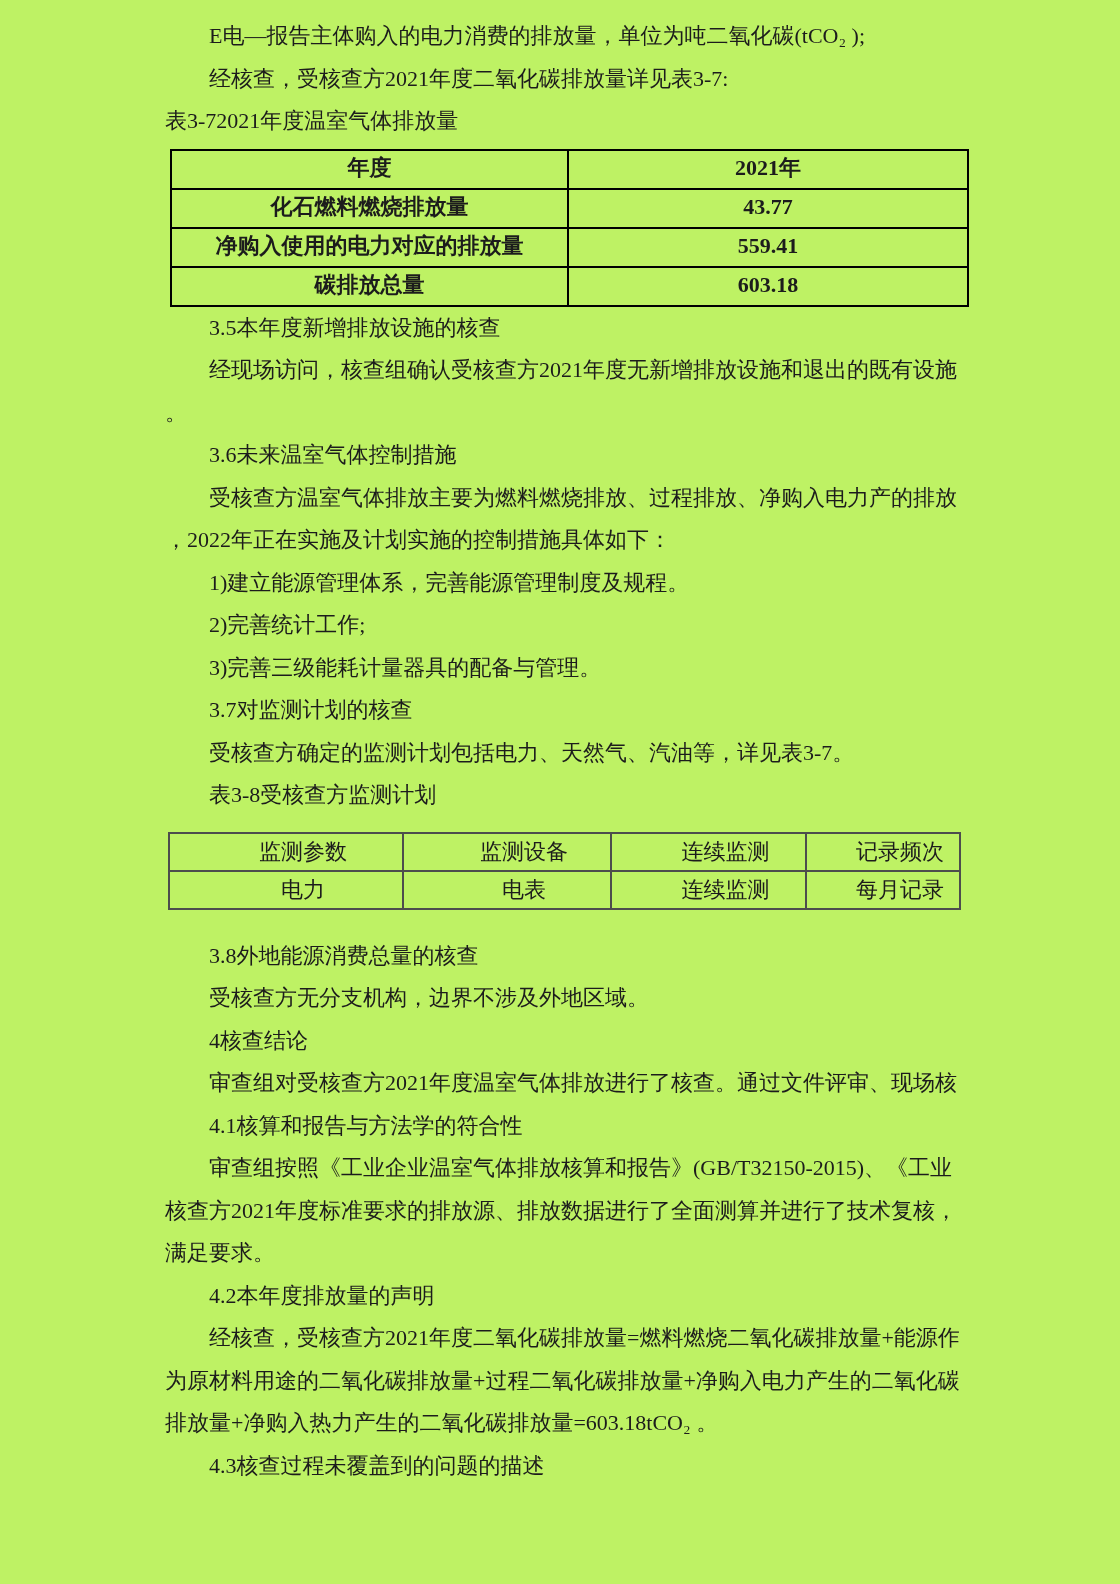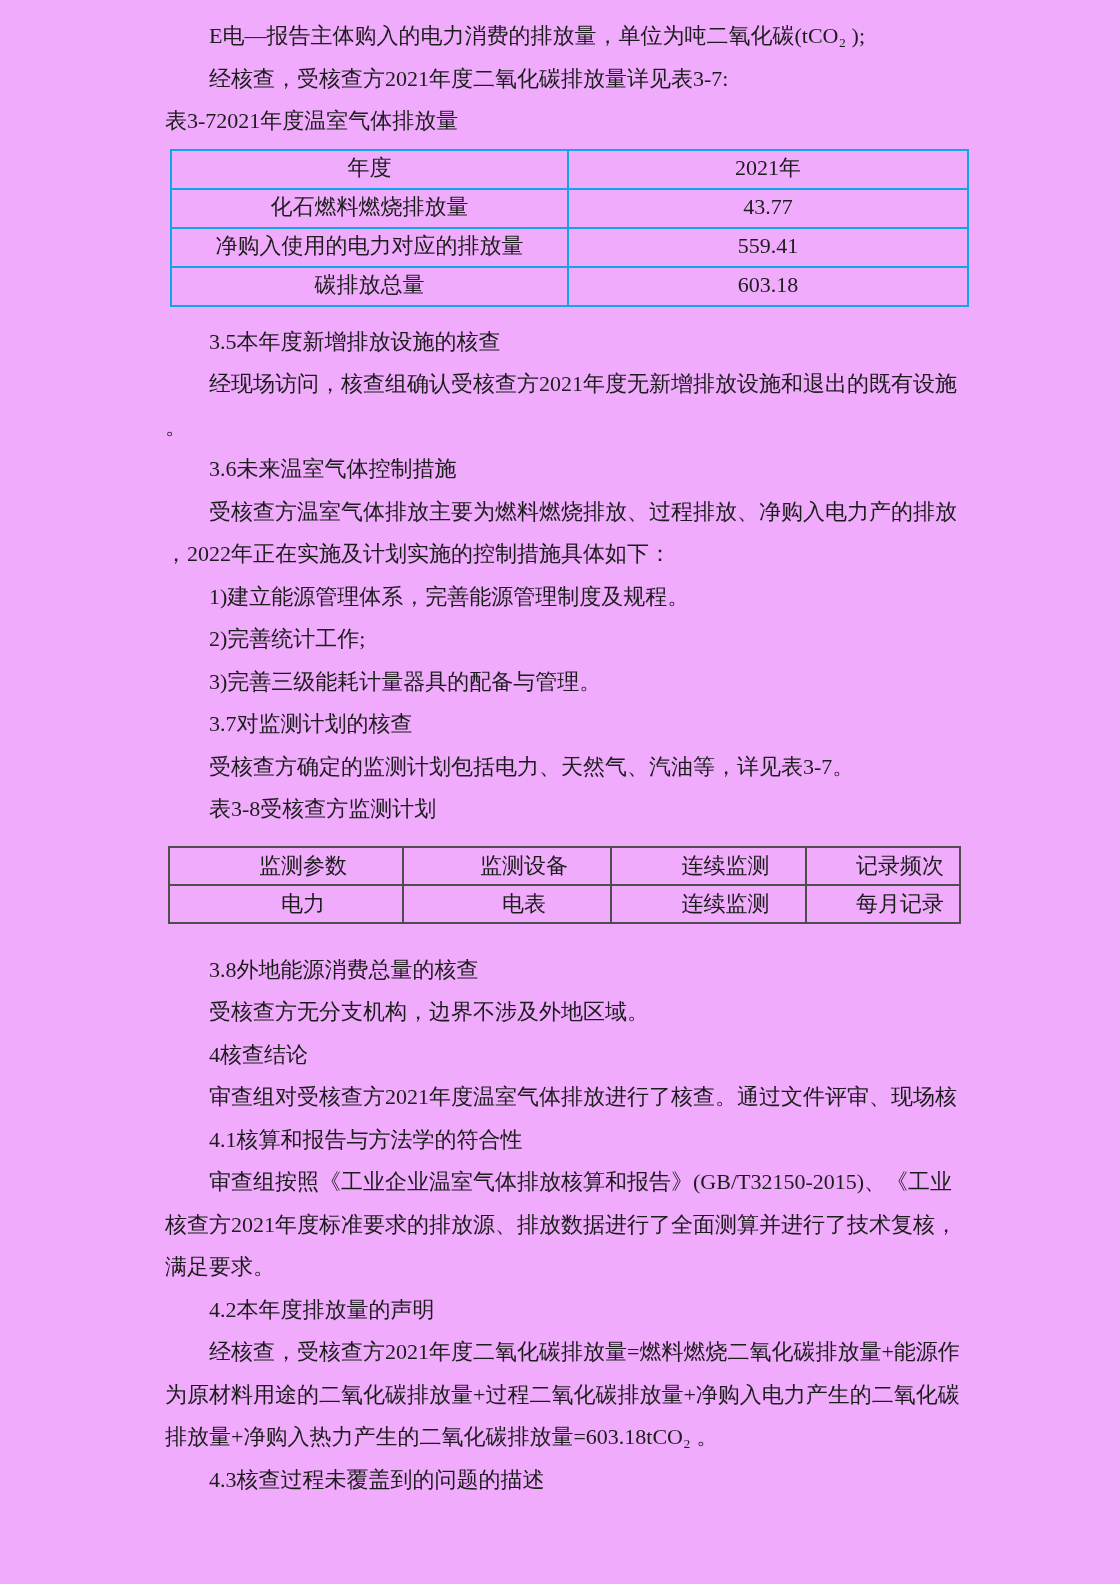--- a/index.html
+++ b/index.html
@@ -1,52 +1,53 @@
 <!DOCTYPE html>
 <html><head>
 <meta charset="utf-8">
 <style>
   html, body { margin: 0; padding: 0; background: #e8e8e8; }
   .page {
     position: relative;
     width: 1120px;
     height: 1584px;
-    background: #f0abfc;
+    background: #bef264;
     font-family: "Liberation Serif", "DejaVu Serif", serif;
     color: #1c1c1c;
     overflow: hidden;
   }
   .content {
     position: absolute;
     left: 165px;
     top: 0;
     width: 795px;
     padding-top: 15px;
     font-size: 22px;
   }
   .ln {
     height: 42.5px;
     line-height: 42.5px;
     white-space: nowrap;
   }
   .ind { text-indent: 44px; }
   .ctr { text-align: left; text-indent: 0; }
-  .after-t1 { margin-top: 14px; }
+  .after-t1 { }
   .after-t2 { margin-top: 25px; }
   table { border-collapse: collapse; table-layout: fixed; }
   .t1 { margin: 6px 0 0 5px; width: 797px; }
   .t1 td {
-    border: 2px solid #0ea5e9;
+    border: 2px solid #000000;
     height: 33px;
     vertical-align: top;
     padding: 4px 2px 0 2px;
     text-align: center;
     font-size: 22px;
     line-height: 26px;
     overflow: hidden;
+    font-weight: bold;
   }
   .t2 { margin: 15px 0 0 3px; width: 791px; }
   .t2 td {
     border: 2px solid #4d4d4d;
     height: 31px;
     vertical-align: top;
     padding: 5px 0 0 34px;
     text-align: center;
     font-size: 22px;
     line-height: 26px;

